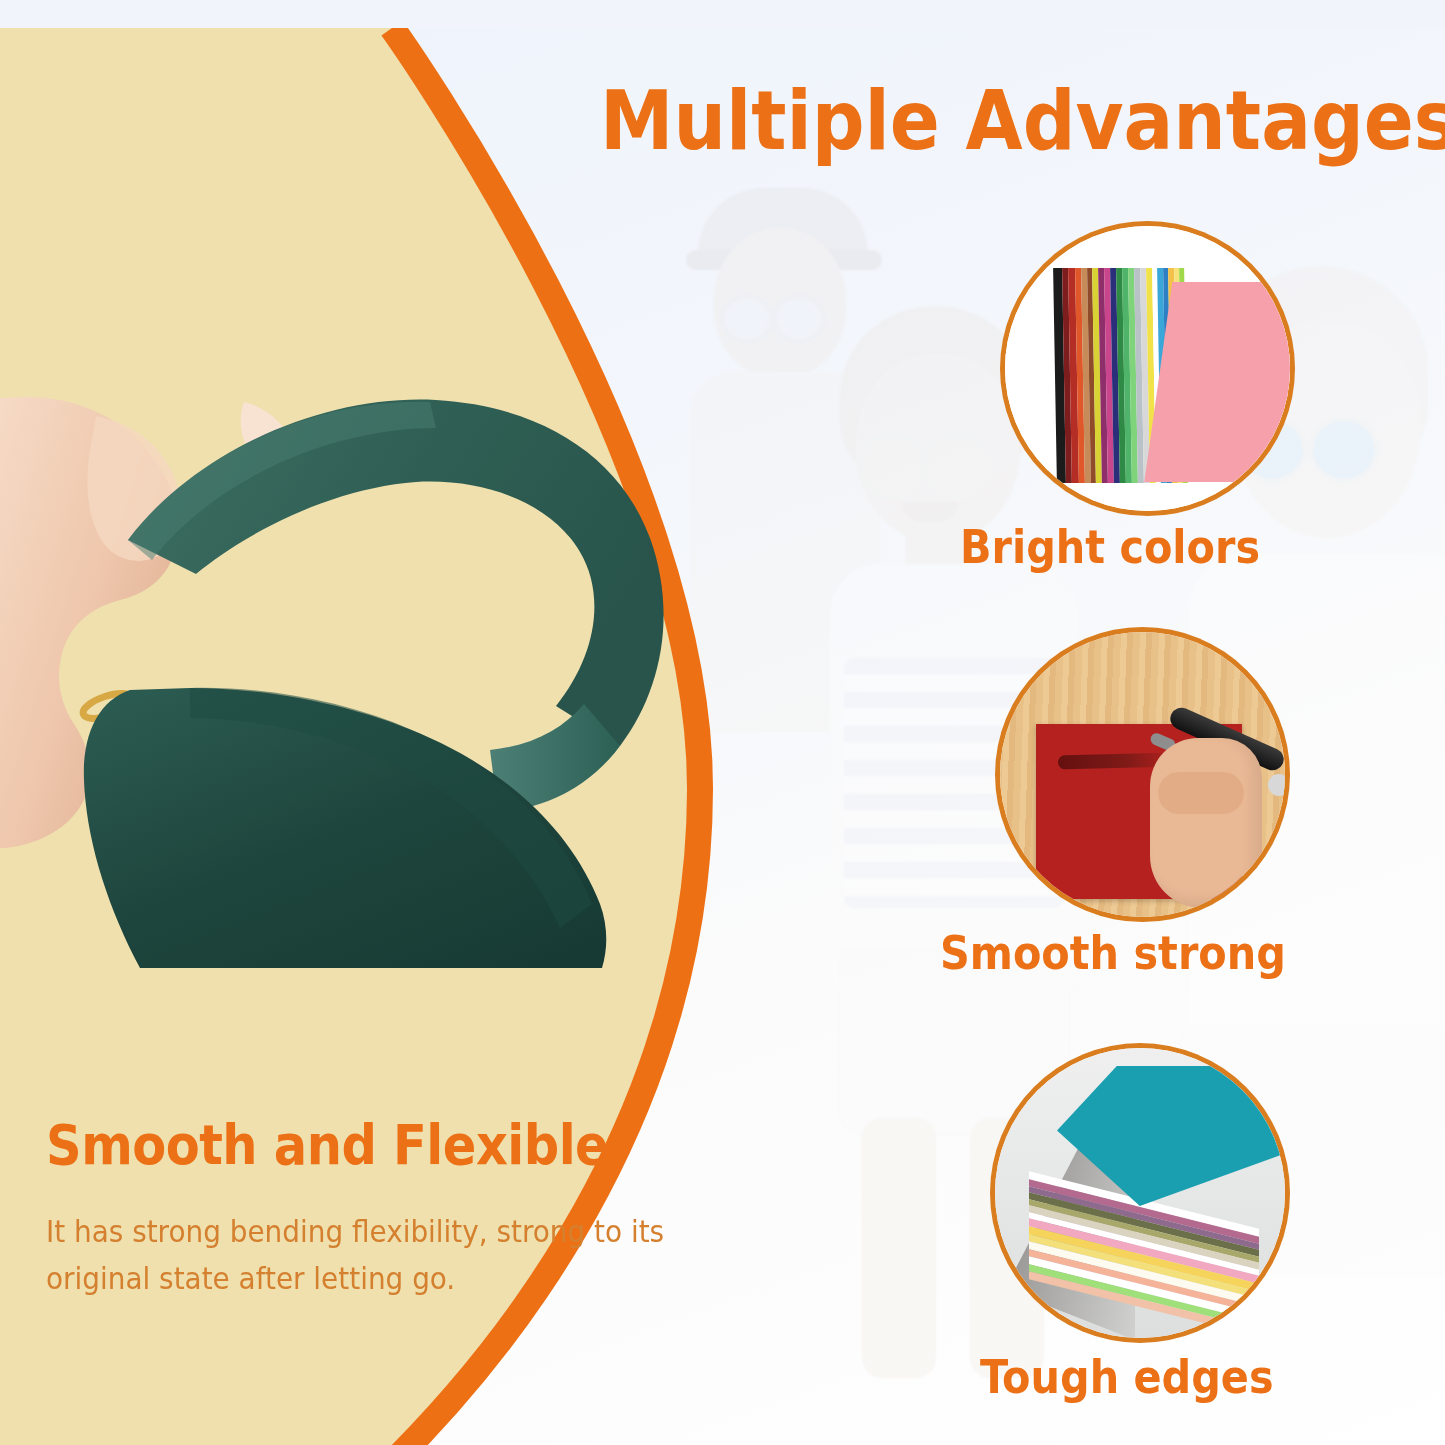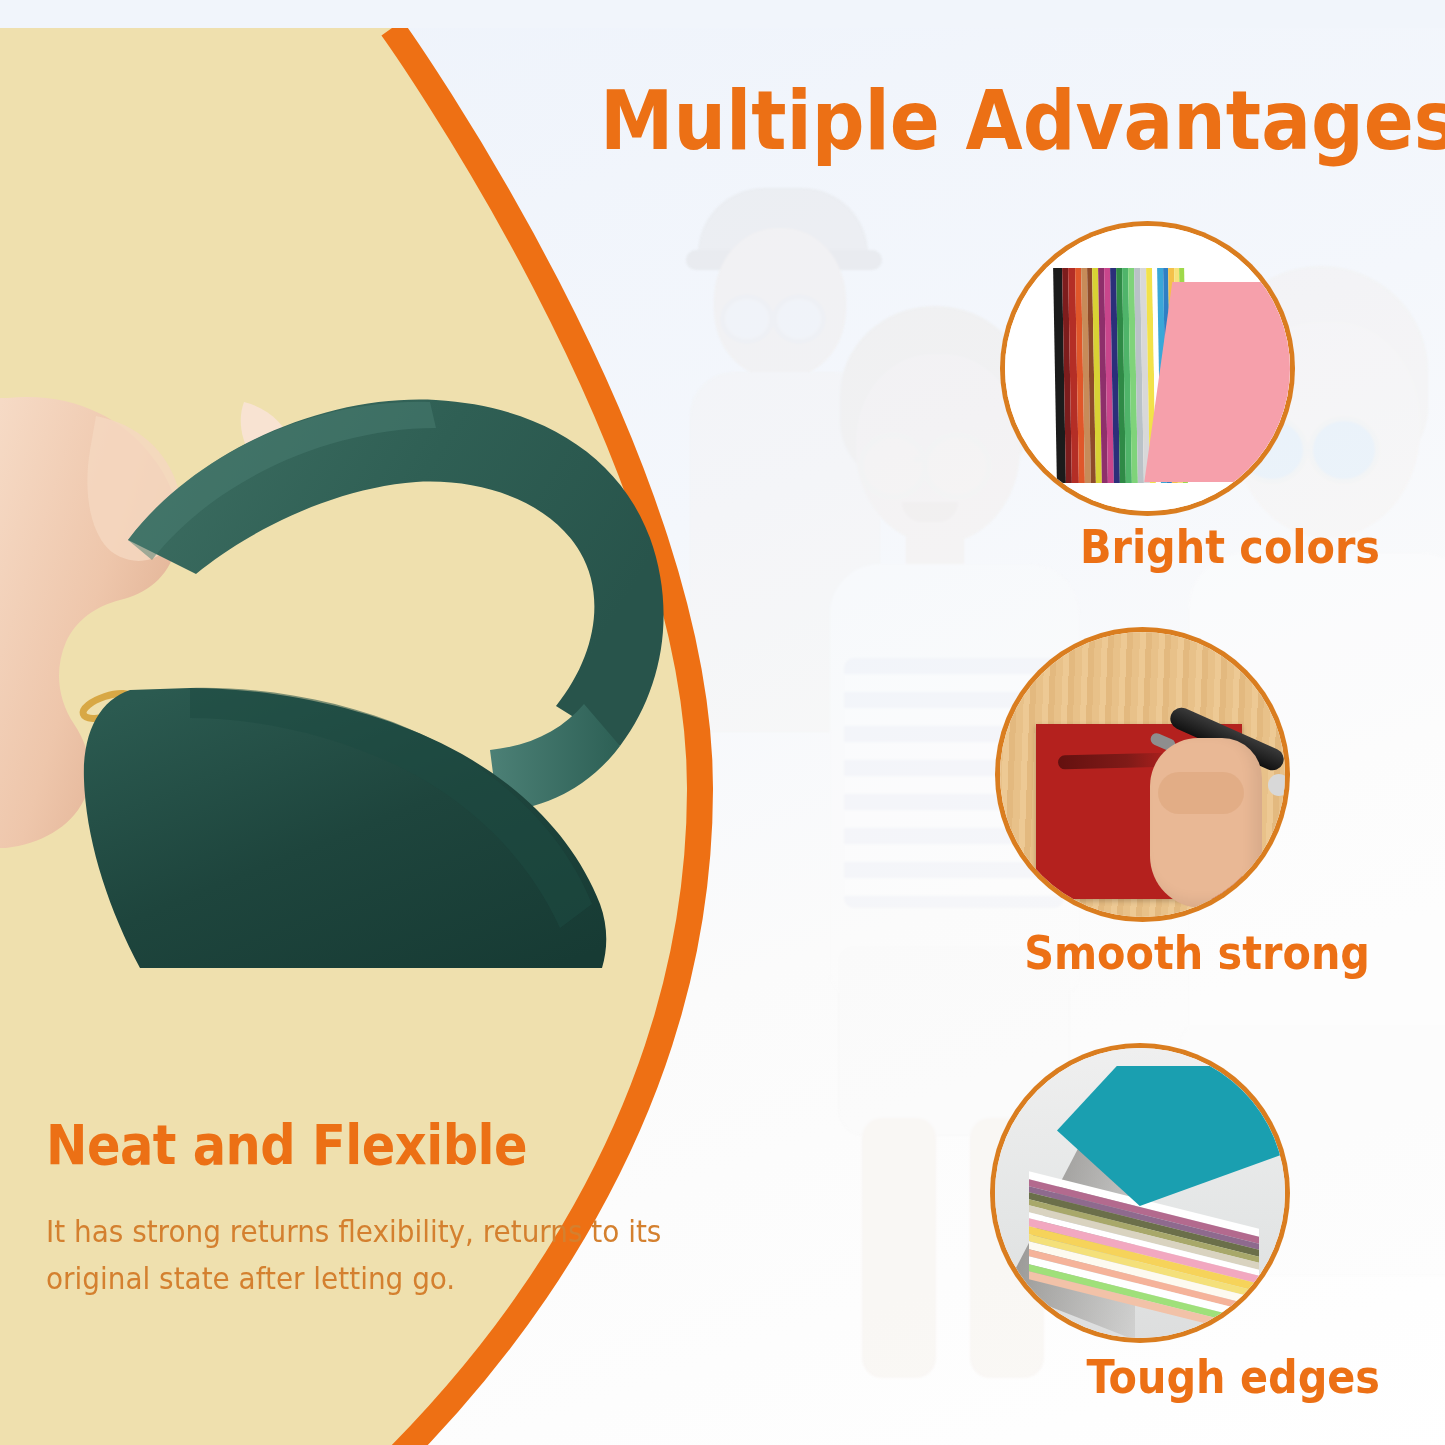--- a/index.html
+++ b/index.html
@@ -69,21 +69,21 @@
   
   .title{position:absolute;left:600px;top:52px;width:845px;
     color:#ec7015;font-size:82px;font-weight:700;letter-spacing:0px;line-height:1;
     font-family:"DejaVu Sans Condensed","Liberation Sans Narrow","Liberation Sans",sans-serif;
     text-align:center;white-space:nowrap;}
 
   
   .feat{position:absolute;}
   .circ{position:absolute;border-radius:50%;overflow:hidden;
         box-shadow:0 0 0 5px #da7d1f;background:#fff;}
-  .feat-label{position:absolute;width:100%;text-align:right;
+  .feat-label{position:absolute;width:100%;text-align:left;
     color:#ec7015;font-size:46px;font-weight:700;white-space:nowrap;
     font-family:"DejaVu Sans Condensed","Liberation Sans Narrow","Liberation Sans",sans-serif;}
 
   
   .f1{left:1005px;top:198px;width:285px;height:285px;}
   .f1 .inner{position:absolute;inset:0;background:#fff;}
   .f1 .fan{position:absolute;left:50px;top:42px;width:260px;height:215px;transform:skewX(-6deg);}
   .f1 .strip{position:absolute;top:0;height:100%;transform:skewX(7deg);}
   .f1 .top{position:absolute;left:104px;top:14px;width:200px;height:200px;background:#f6a0ab;transform:skewX(-2deg);}
 
@@ -205,22 +205,22 @@
                C608,538 608,560 602,580 L140,580 C108,520 86,452 84,392
                C82,344 100,312 130,302 Z" fill="url(#gFront)"></path>
       <path d="M190,300 C260,298 344,312 412,342 C498,380 562,442 592,516
                L560,540 C528,470 470,412 394,376 C330,346 256,330 190,330 Z" fill="#1d4b42" opacity="0.55"></path>
       <path d="M128,152 C196,62 320,10 430,14 L436,40 C330,40 214,92 152,172 Z" fill="#4a7d71" opacity="0.5"></path>
     </g>
   </svg>
 
   <div class="title">Multiple Advantages</div>
 
-  <div class="lt-head">Neat and Flexible</div>
-  <div class="lt-body">It has strong returns flexibility, returns to its original state after letting go.</div>
+  <div class="lt-head">Smooth and Flexible</div>
+  <div class="lt-body">It has strong bending flexibility, strong to its original state after letting go.</div>
 
   <div class="feat" style="left:0;top:0;">
     <div class="circ f1">
       <div class="inner"></div>
       <div class="fan">
         <div class="strip" style="left:0px;width:9px;background:#1b1b1b"></div>
         <div class="strip" style="left:9px;width:6px;background:#7d1d1d"></div>
         <div class="strip" style="left:15px;width:7px;background:#b42e26"></div>
         <div class="strip" style="left:22px;width:6px;background:#e0572a"></div>
         <div class="strip" style="left:28px;width:6px;background:#c78b59"></div>

